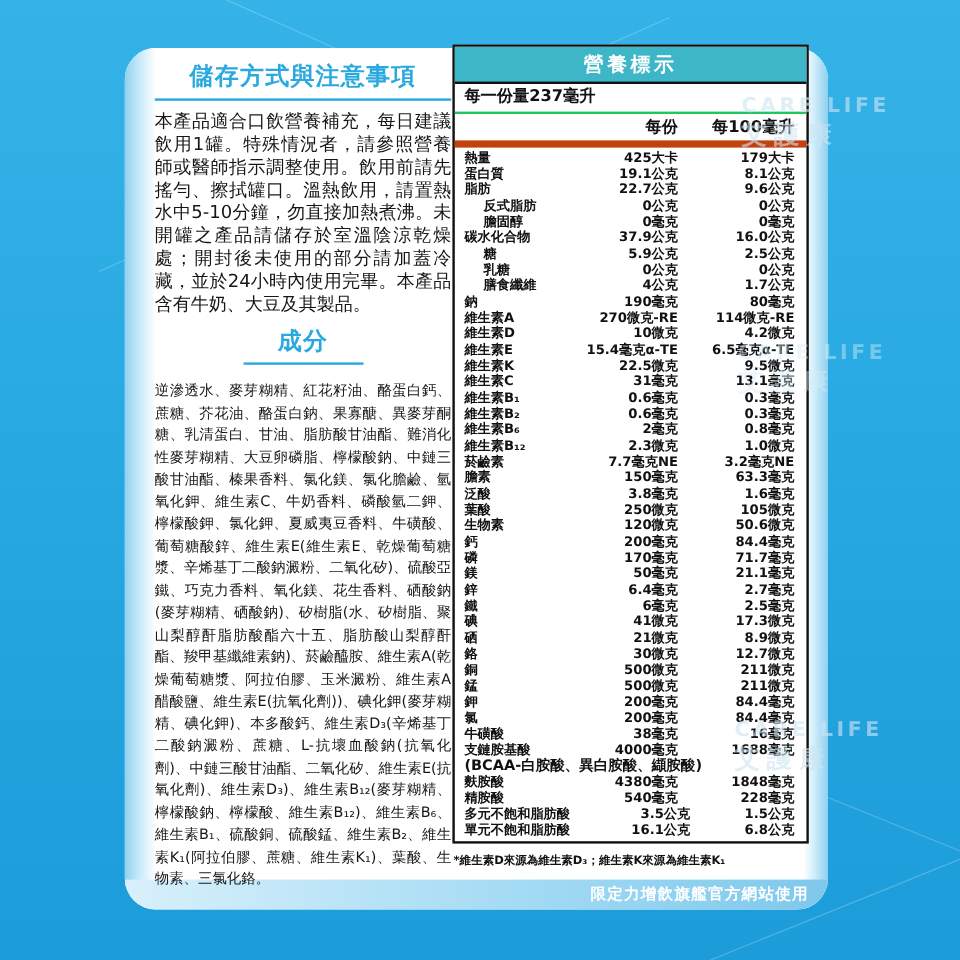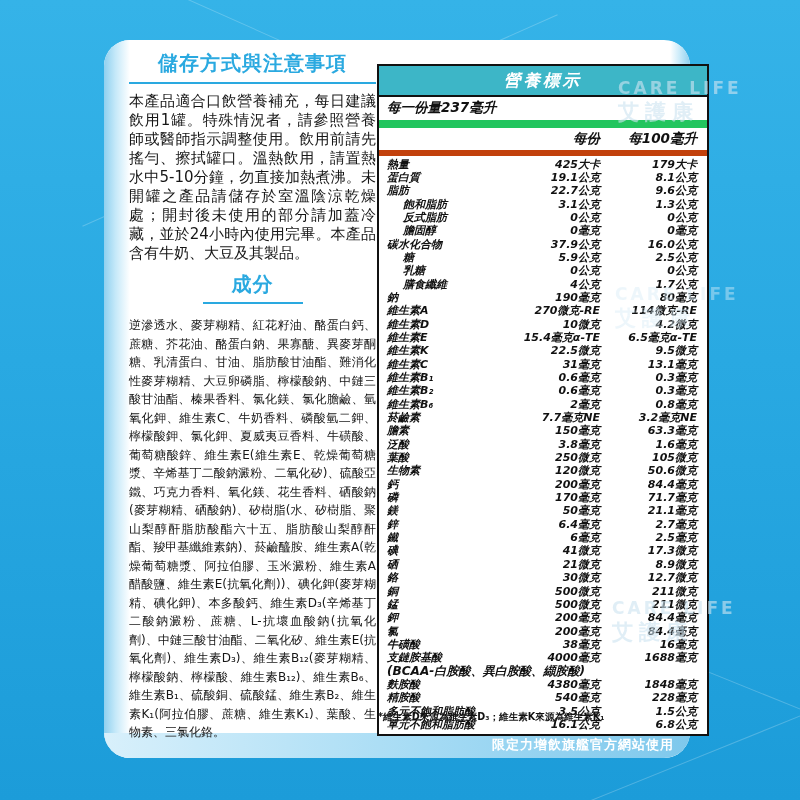--- a/index.html
+++ b/index.html
@@ -28,26 +28,26 @@
   
   .col-left{position:absolute;left:129px;top:50px;width:247px;color:#161616;}
   .sec-title{color:#2aa9e0;font-weight:bold;font-size:20px;text-align:center;letter-spacing:1px;}
   .sec-rule{border:none;border-top:2.5px solid #2aa9e0;margin:5px 0 8px 0;}
   .sec-rule.short{width:100px;margin:4px auto 8px auto;}
   .body-text{font-size:15px;line-height:19px;text-align:justify;font-weight:500;}
   .ingr-text{font-size:12px;line-height:18.5px;text-align:justify;font-weight:400;margin-top:12px;}
   .ingredients-block{margin-top:8px;}
 
   
-  .ntable{position:absolute;left:377px;top:64px;width:332px;
-    border:2px solid #111;background:#fff;box-sizing:border-box;color:#111;font-style:italic;}
+  .ntable{position:absolute;left:377px;top:37px;width:297px;
+    border:2px solid #111;background:#fff;box-sizing:border-box;color:#111;}
   .nt-header{background:#3db6c7;color:#fff;text-align:center;font-weight:bold;
     font-size:16.5px;letter-spacing:3px;padding:4px 0 3px 0;border-bottom:2px solid #111;}
   .nt-serving{padding:3px 8px 4px 8px;font-size:13.5px;line-height:15.5px;
-    font-weight:600;border-bottom:8px solid #22c55e;}
+    font-weight:600;border-bottom:2px solid #22c55e;}
   .nt-colhead{display:flex;padding:2px 10px 2px 8px;font-size:13.5px;font-weight:bold;
     border-bottom:6px solid #c2410c;}
   .nt-colhead .c-name{flex:1;}
   .c-v1{width:112px;text-align:right;}
   .c-v2{width:97px;text-align:right;}
   .nt-rows{padding:2px 10px 3px 8px;}
   .nrow{display:flex;font-size:11px;line-height:13.35px;font-weight:600;}
   .nrow .c-name{flex:1;white-space:nowrap;}
   .nrow.indent .c-name{padding-left:16px;}
   .nsub{font-size:12.1px;line-height:13.35px;font-weight:600;white-space:nowrap;}
@@ -112,25 +112,20 @@
           <span class="c-name">蛋白質</span>
           <span class="c-v1">19.1公克</span>
           <span class="c-v2">8.1公克</span>
         </div>
         <div class="nrow">
           <span class="c-name">脂肪</span>
           <span class="c-v1">22.7公克</span>
           <span class="c-v2">9.6公克</span>
         </div>
         <div class="nrow indent">
-          <span class="c-name">飽和脂肪</span>
-          <span class="c-v1">3.1公克</span>
-          <span class="c-v2">1.3公克</span>
-        </div>
-        <div class="nrow indent">
           <span class="c-name">反式脂肪</span>
           <span class="c-v1">0公克</span>
           <span class="c-v2">0公克</span>
         </div>
         <div class="nrow indent">
           <span class="c-name">膽固醇</span>
           <span class="c-v1">0毫克</span>
           <span class="c-v2">0毫克</span>
         </div>
         <div class="nrow">
@@ -192,20 +187,25 @@
           <span class="c-name">維生素B₂</span>
           <span class="c-v1">0.6毫克</span>
           <span class="c-v2">0.3毫克</span>
         </div>
         <div class="nrow">
           <span class="c-name">維生素B₆</span>
           <span class="c-v1">2毫克</span>
           <span class="c-v2">0.8毫克</span>
         </div>
         <div class="nrow">
+          <span class="c-name">維生素B₁₂</span>
+          <span class="c-v1">2.3微克</span>
+          <span class="c-v2">1.0微克</span>
+        </div>
+        <div class="nrow">
           <span class="c-name">菸鹼素</span>
           <span class="c-v1">7.7毫克NE</span>
           <span class="c-v2">3.2毫克NE</span>
         </div>
         <div class="nrow">
           <span class="c-name">膽素</span>
           <span class="c-v1">150毫克</span>
           <span class="c-v2">63.3毫克</span>
         </div>
         <div class="nrow">

